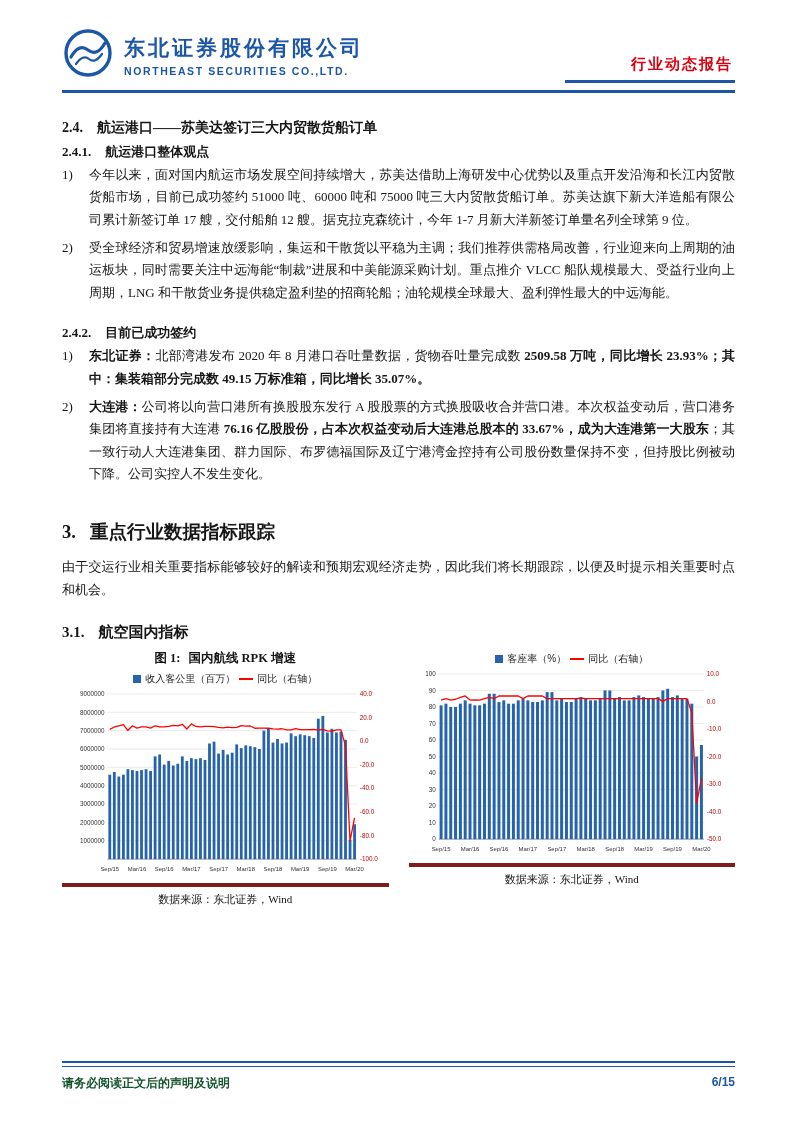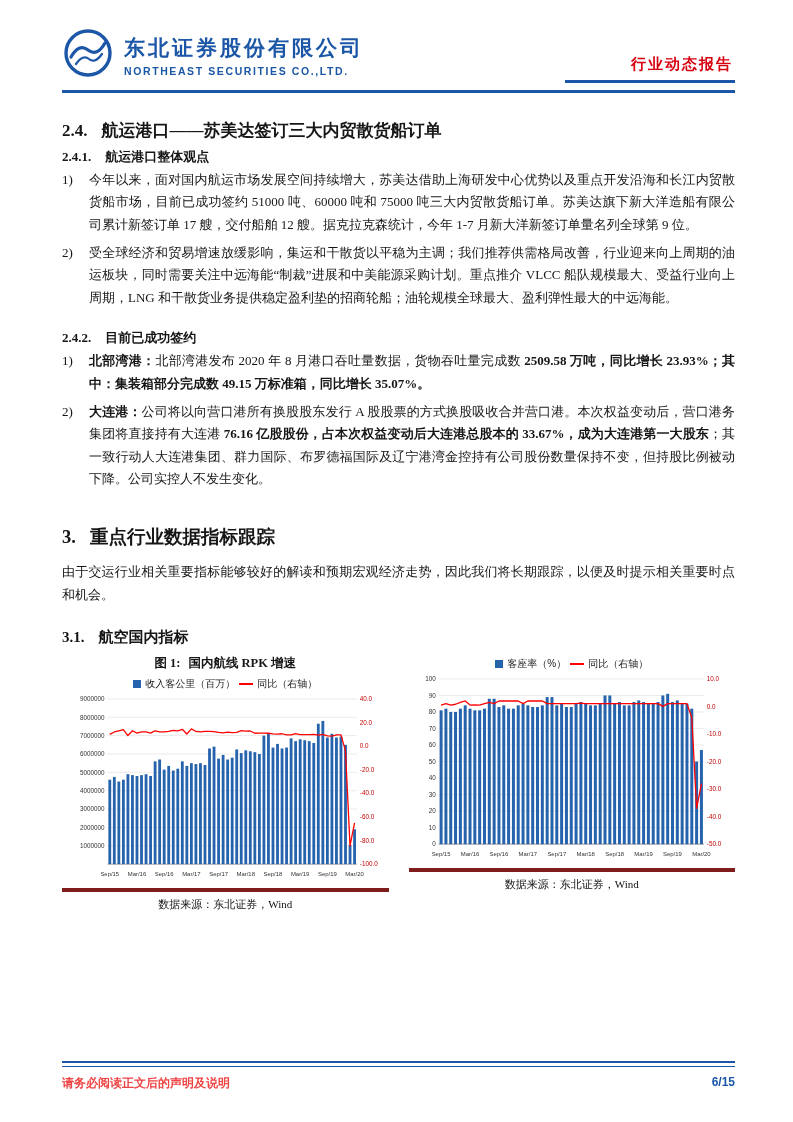--- a/index.html
+++ b/index.html
@@ -11,21 +11,21 @@
   
   .hdr{display:flex;justify-content:space-between;align-items:flex-end;}
   .brand{display:flex;align-items:center;gap:10px;}
   .brand-txt .cn{font-size:21px;font-weight:700;color:#1b57a6;letter-spacing:3px;font-family:"Liberation Sans",sans-serif;}
   .brand-txt .en{font-size:10.5px;font-weight:700;color:#1b57a6;letter-spacing:1.6px;margin-top:3px;font-family:"Liberation Sans",sans-serif;}
   .rt-wrap{border-bottom:3px solid #1b57a6;padding:0 2px 6px 66px;}
   .report-type{color:#d7000f;font-weight:700;font-size:15px;letter-spacing:2px;}
   .hdr-rule{height:3px;background:#1b57a6;margin-top:7px;}
   
   .h-num{margin-right:14px;}
-  .h24{font-size:17px;font-weight:700;margin:26px 0 6px;}
+  .h24{font-size:14px;font-weight:700;margin:26px 0 6px;}
   .h241{font-size:13px;font-weight:700;margin:6px 0 3px;}
   .h242{font-size:13px;font-weight:700;margin:20px 0 3px;}
   .h3{font-size:18.5px;font-weight:700;margin:34px 0 12px;}
   .h31{font-size:15px;font-weight:700;margin:22px 0 8px;}
   
   .li{display:flex;margin:3px 0 6px;font-size:13px;line-height:1.72;}
   .li .no{width:27px;flex:none;}
   .li .bd{flex:1;text-align:justify;}
   .b{font-weight:700;}
   .intro{font-size:13px;line-height:1.72;text-align:justify;margin:0 0 4px;}
@@ -38,21 +38,21 @@
           font-family:"Liberation Sans",sans-serif;color:#222;margin:2px 0 1px;}
   .legend-item{display:inline-flex;align-items:center;gap:4px;}
   .legend-item .sw{display:inline-block;width:8px;height:8px;}
   .chart svg{display:block;width:100%;height:auto;}
   .fig-source{font-size:11px;color:#111;margin-top:8px;padding-top:5px;border-top:4px solid #7f1d1d;}
   
   .footer{position:absolute;left:62px;right:58px;bottom:30px;}
   .footer-rule{border-top:2.5px solid #1b57a6;border-bottom:1px solid #1b57a6;height:3px;}
   .footer-row{display:flex;justify-content:space-between;padding-top:8px;
               font-size:12px;font-weight:700;}
-  .disclaimer{color:#ef4444;}
+  .disclaimer{color:#14532d;}
   .page-no{color:#1b57a6;font-family:"Liberation Sans",sans-serif;}
 </style>
 </head>
 <body>
 
 <div class="page">
 
   <header class="hdr">
     <div class="brand">
       <span>
@@ -88,21 +88,21 @@
     <span class="no">2)</span>
     <span class="bd"><span>受全球经济和贸易增速放缓影响，集运和干散货以平稳为主调；我们推荐供需格局改善，行业迎来向上周期的油运板块，同时需要关注中远海能“制裁”进展和中美能源采购计划。重点推介 VLCC 船队规模最大、受益行业向上周期，LNG 和干散货业务提供稳定盈利垫的招商轮船；油轮规模全球最大、盈利弹性最大的中远海能。</span></span>
   </div>
 
   <div class="h242">
     <span class="h-num">2.4.2.</span><span>目前已成功签约</span>
   </div>
 
   <div class="li">
     <span class="no">1)</span>
-    <span class="bd"><span class="b">北部湾港：</span><span>北部湾港发布 2020 年 8 月港口吞吐量数据，货物吞吐量完成数 </span><span class="b">2509.58 万吨，同比增长 23.93%；其中：集装箱部分完成数 49.15 万标准箱，同比增长 35.07%。</span></span>
+    <span class="bd"><span class="b">东北证券：</span><span>北部湾港发布 2020 年 8 月港口吞吐量数据，货物吞吐量完成数 </span><span class="b">2509.58 万吨，同比增长 23.93%；其中：集装箱部分完成数 49.15 万标准箱，同比增长 35.07%。</span></span>
   </div>
   <div class="li">
     <span class="no">2)</span>
     <span class="bd"><span class="b">大连港：</span><span>公司将以向营口港所有换股股东发行 A 股股票的方式换股吸收合并营口港。本次权益变动后，营口港务集团将直接持有大连港 </span><span class="b">76.16 亿股股份，占本次权益变动后大连港总股本的 33.67%，成为大连港第一大股东</span><span>；其一致行动人大连港集团、群力国际、布罗德福国际及辽宁港湾金控持有公司股份数量保持不变，但持股比例被动下降。公司实控人不发生变化。</span></span>
   </div>
 
   <div class="h3">
     <span class="h-num">3.</span><span>重点行业数据指标跟踪</span>
   </div>
   <p class="intro">由于交运行业相关重要指标能够较好的解读和预期宏观经济走势，因此我们将长期跟踪，以便及时提示相关重要时点和机会。</p>

